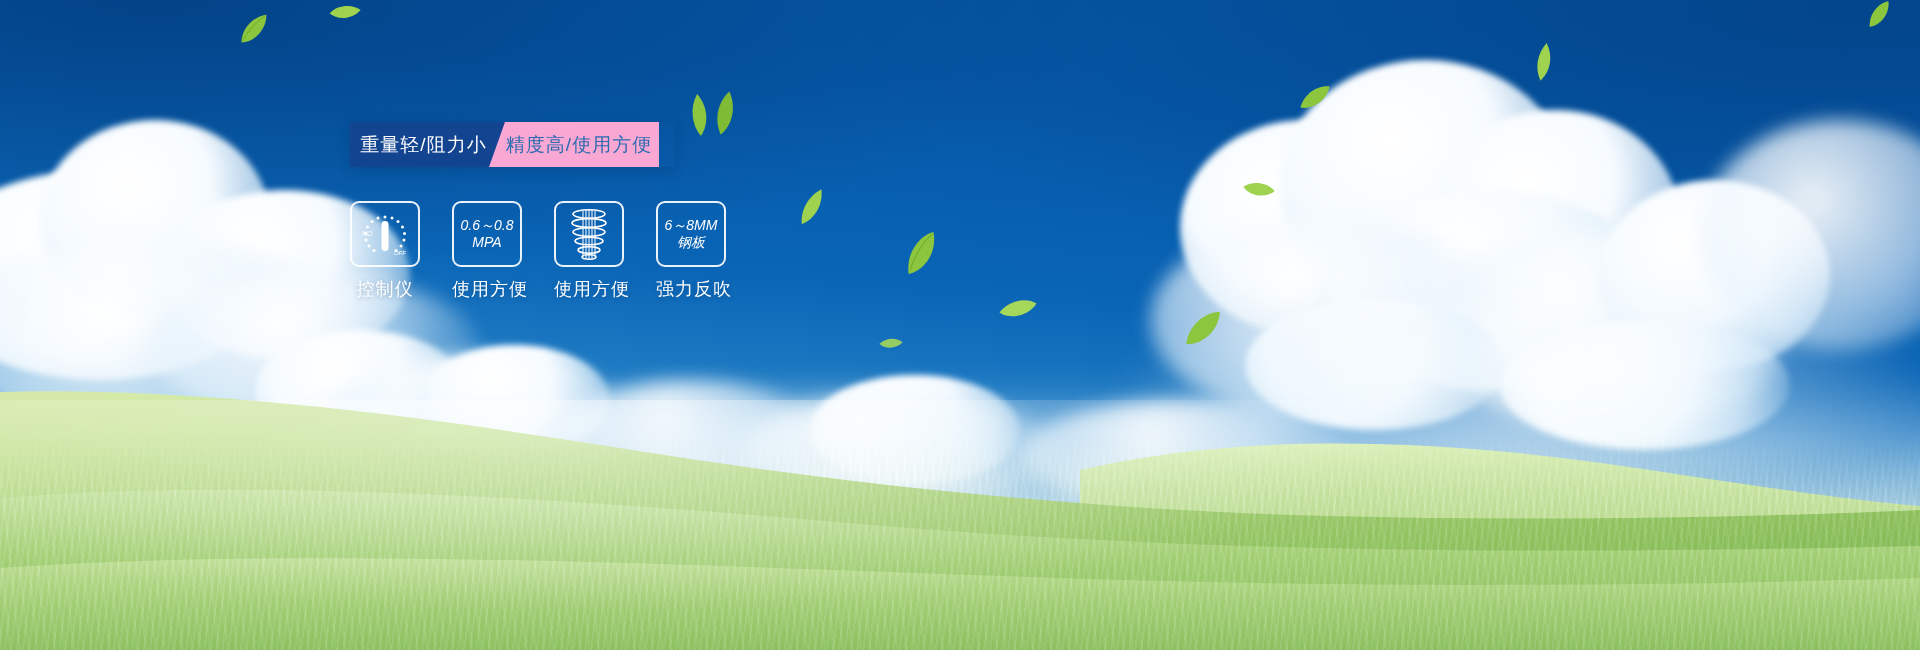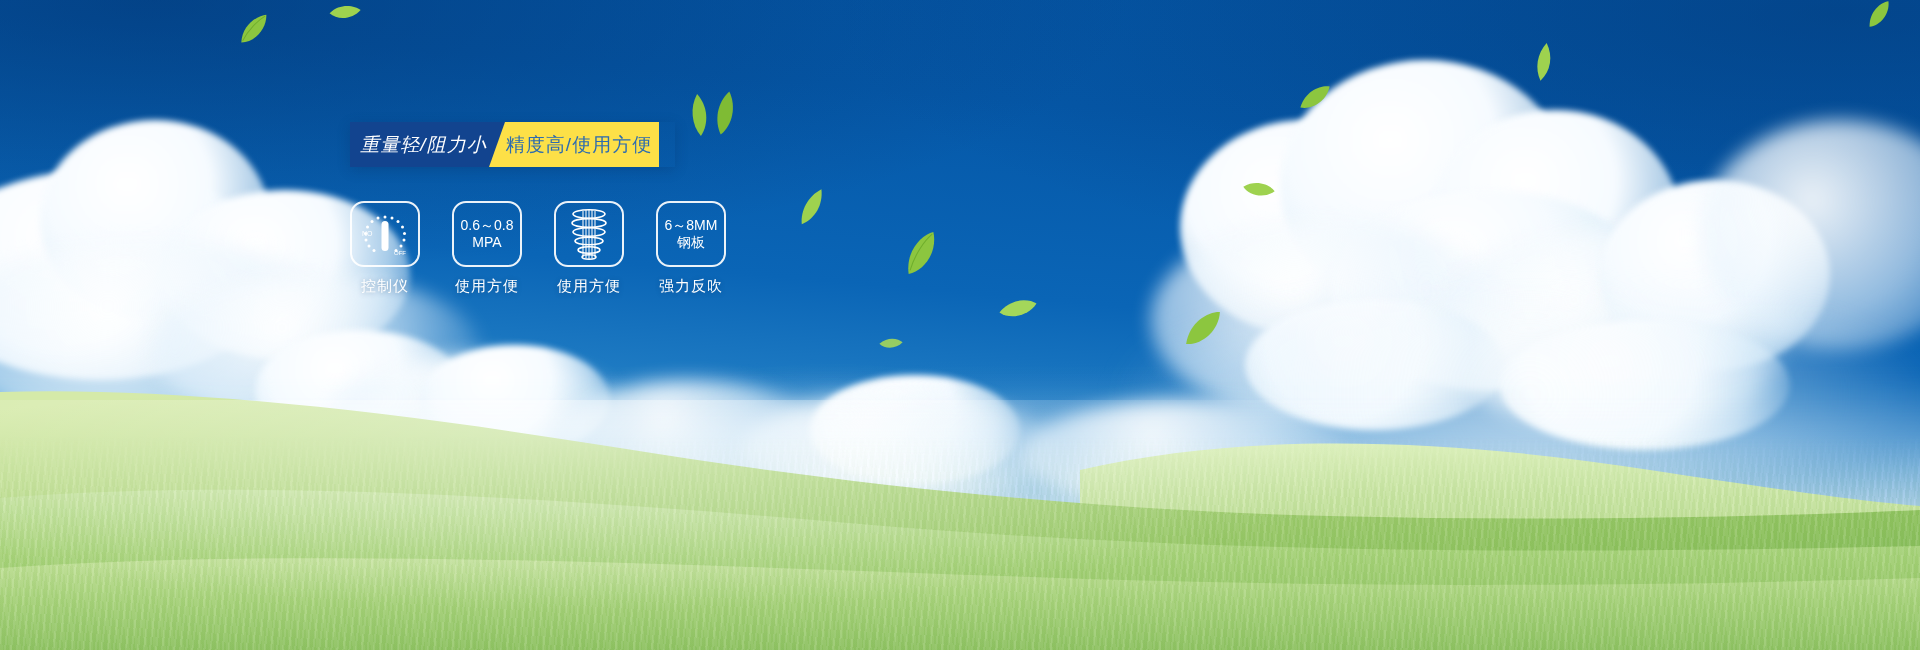--- a/index.html
+++ b/index.html
@@ -116,60 +116,60 @@
     font-size: 19px;
     letter-spacing: 1px;
     white-space: nowrap;
     box-sizing: border-box;
   }
   .tag-a {
     background: #12448f;
     color: #ffffff;
     width: 155px;
     padding-right: 8px;
-    font-style: italic;
   }
   .tag-b {
-    background: #fde047;
+    background: #f9a8d4;
     color: #2c6bb0;
     width: 170px;
     margin-left: -16px;
     padding-left: 10px;
     clip-path: polygon(16px 0, 100% 0, 100% 100%, 0 100%);
   }
 
   
   .features {
     display: flex;
     margin-top: 34px;
     gap: 32px;
   }
   .feature { width: 70px; text-align: center; }
   .feat-box {
     width: 70px;
     height: 66px;
     box-sizing: border-box;
     border: 2px solid rgba(255,255,255,0.92);
-    border-radius: 14px;
+    border-radius: 9px;
     display: flex;
     align-items: center;
     justify-content: center;
     color: #ffffff;
     overflow: hidden;
+    font-style: italic;
   }
   .feat-text {
     font-size: 14px;
     line-height: 1.2;
     text-align: center;
     letter-spacing: 0;
     white-space: pre-line;
   }
   .feat-label {
     margin-top: 10px;
-    font-size: 15px;
+    font-size: 18px;
     color: #ffffff;
     white-space: nowrap;
     letter-spacing: 1px;
     text-shadow: 0 1px 5px rgba(0,40,90,0.35);
   }
   .feat-box svg { display: block; }
 </style>
 </head>
 <body>
 

